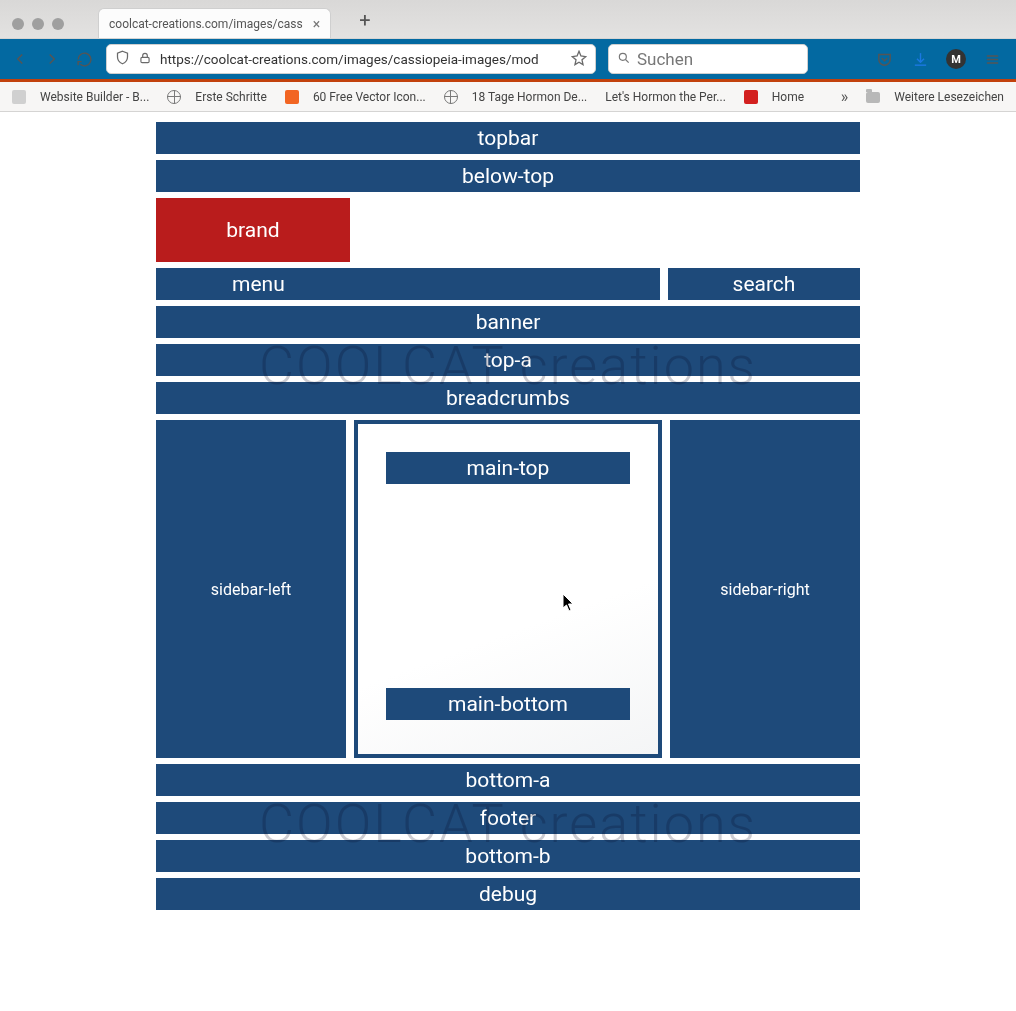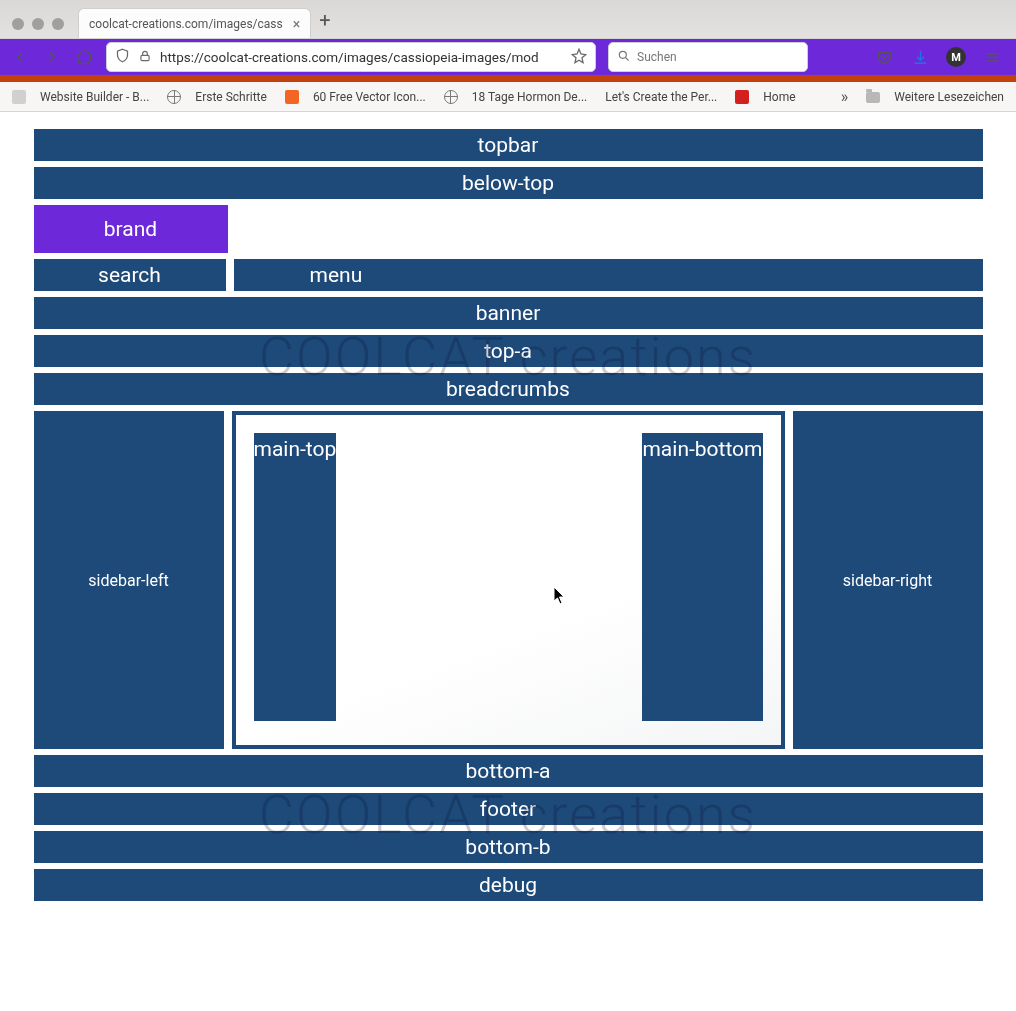--- a/index.html
+++ b/index.html
@@ -11,21 +11,21 @@
     overflow: hidden;
   }
 
   
   .chrome { background: #e8e7e6; }
   .tabbar {
     height: 38px;
     display: flex;
     align-items: flex-end;
     padding: 6px 10px 0 10px;
-    gap: 8px;
+    gap: 28px;
     background: linear-gradient(#d9d8d7, #e3e2e1);
   }
   .traffic { display: flex; gap: 8px; align-items: center; padding: 0 6px 8px 2px; }
   .dot { width: 12px; height: 12px; border-radius: 50%; background: #9f9f9f; }
   .tab {
     background: #fcfcfc;
     border: 1px solid #cfcfcf;
     border-bottom: none;
     border-radius: 6px 6px 0 0;
     height: 30px;
@@ -36,23 +36,23 @@
     font-size: 12px;
     color: #555;
     gap: 10px;
   }
   .tab .title { flex: 1; white-space: nowrap; overflow: hidden; text-overflow: ellipsis; }
   .tab .x { font-size: 14px; color: #777; }
   .newtab { font-size: 20px; color: #555; padding: 0 4px 6px 0; }
 
   .toolbar {
     height: 44px;
-    background: #6d28d9;
+    background: #0369a1;
     border-top: 1px solid #d5d4d3;
-    border-bottom: 7px solid #c2410c;
+    border-bottom: 3px solid #c2410c;
     display: flex;
     align-items: center;
     padding: 0 10px;
     gap: 12px;
     font-size: 14px;
     color: #555;
   }
   .icon-btn { width: 20px; height: 20px; display: flex; align-items: center; justify-content: center; color: #555; }
   .urlbar {
     flex: 1;
@@ -74,21 +74,21 @@
 
   .searchbar {
     display: flex;
     align-items: center;
     background: #fff;
     border: 1px solid #cfcfcf;
     border-radius: 5px;
     height: 30px;
     padding: 0 8px;
     gap: 6px;
-    font-size: 12px;
+    font-size: 17px;
     color: #777;
     width: 200px;
   }
   .toolbar-right { display: flex; align-items: center; gap: 16px; margin-left: auto; padding-right: 4px; }
   .avatar { width: 20px; height: 20px; border-radius: 50%; background: #333; color: #fff; font-size: 11px; display: flex; align-items: center; justify-content: center; font-weight: bold; }
 
   .bookmarks {
     height: 30px;
     background: #f7f6f5;
     border-bottom: 1px solid #d5d4d3;
@@ -112,56 +112,56 @@
   .bookmarks .folder::before { content:""; position:absolute; top:-3px; left:0; width:6px; height:3px; background:#b8b8b8; border-radius:1px 1px 0 0; }
 
   
   .viewport {
     background: #fff;
     height: calc(1011px - 38px - 44px - 30px);
     overflow: hidden;
     padding: 6px 0;
   }
   .page {
-    width: 949px;
-    margin: 11px auto;
+    width: 704px;
+    margin: 4px auto;
     font-size: 21px;
     color: #fff;
   }
   .block {
     background: #1e4a7a;
     text-align: center;
     padding: 4px 0;
     margin-bottom: 6px;
   }
   .row { display: flex; gap: 8px; margin-bottom: 6px; }
   .row .block { margin-bottom: 0; }
   .brand-row { display:flex; margin-bottom:6px; }
   .brand {
-    background: #6d28d9;
+    background: #b91c1c;
     width: 194px;
     text-align: center;
-    padding: 12px 0;
+    padding: 20px 0;
   }
   .menu { flex: 1; text-align: left; padding-left: 76px; }
   .search { width: 192px; }
   .midrow { display: flex; gap: 8px; margin-bottom: 6px; }
   .sidecol {
     background: #1e4a7a;
     width: 190px;
     display: flex; align-items: center; justify-content: center;
     padding: 4px 0;
   }
   .maincol {
     flex: 1;
     border: 4px solid #1e4a7a;
     background: #fff;
-    padding: 18px;
-    display: flex;
-    flex-direction: row;
+    padding: 28px;
+    display: flex;
+    flex-direction: column;
     gap: 8px;
     min-height: 338px;
   }
   .maincol .gap { flex: 1; position: relative; }
   .cursor {
     position: absolute;
     left: 72%;
     top: 52%;
     width: 0; height: 0;
   }
@@ -287,21 +287,21 @@
       </span>
     <span class="bm">
         <span class="fav orange"></span>
         <span>60 Free Vector Icon...</span>
       </span>
     <span class="bm">
         <span class="globe"></span>
         <span>18 Tage Hormon De...</span>
       </span>
     <span class="bm">
-        <span>Let's Create the Per...</span>
+        <span>Let's Hormon the Per...</span>
       </span>
     <span class="bm">
         <span class="fav red"></span>
         <span>Home</span>
       </span>
     <span class="spacer"></span>
     <span class="more">»</span>
     <span class="bm">
         <span class="folder"></span>
         <span>Weitere Lesezeichen</span>
@@ -313,22 +313,22 @@
   <div class="page">
 
     <div class="block">topbar</div>
     <div class="block">below-top</div>
 
     <div class="brand-row">
       <div class="brand">brand</div>
     </div>
 
     <div class="row">
+      <div class="block menu">menu</div>
       <div class="block search">search</div>
-      <div class="block menu">menu</div>
     </div>
 
     <div class="block">banner</div>
 
     <div style="position:relative">
       <div class="watermark-top" data-wm="COOLCAT creations"></div>
       <div class="block">top-a</div>
     </div>
 
     <div class="block">breadcrumbs</div>

